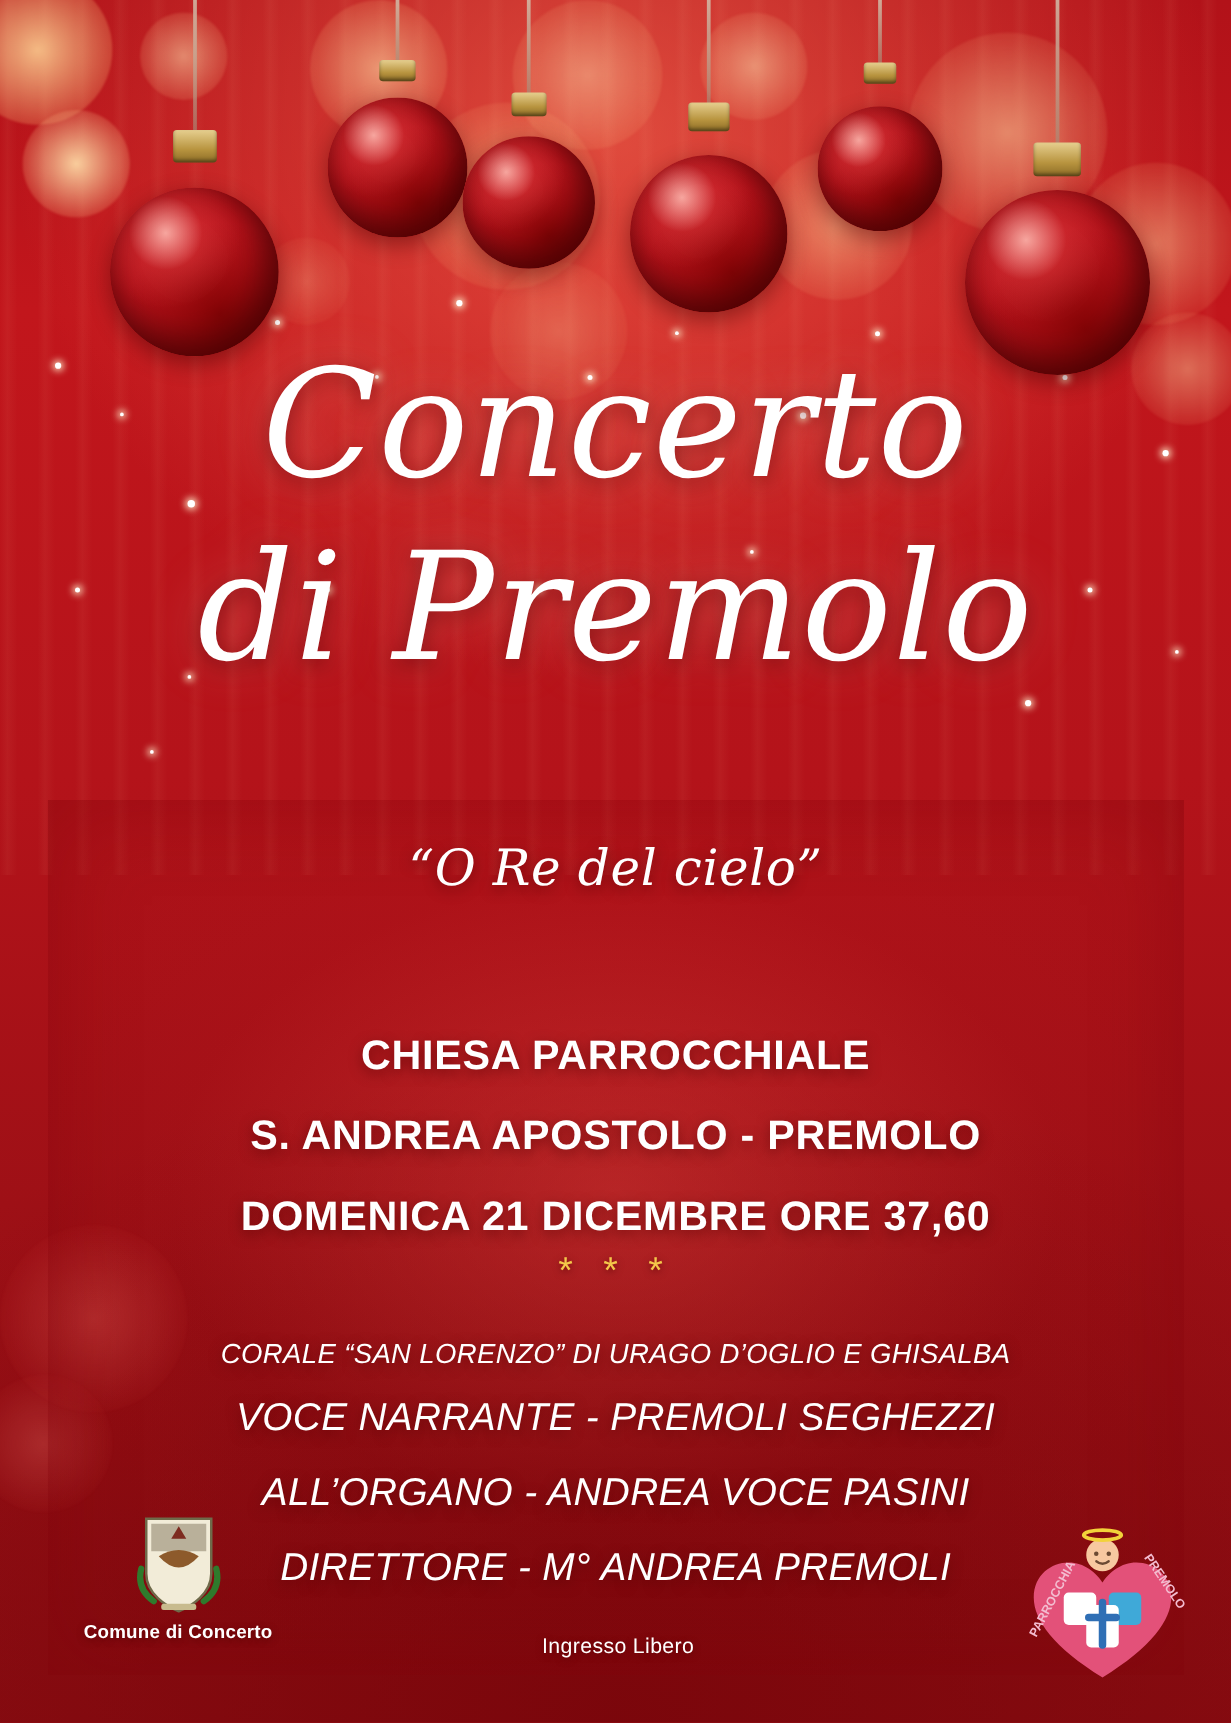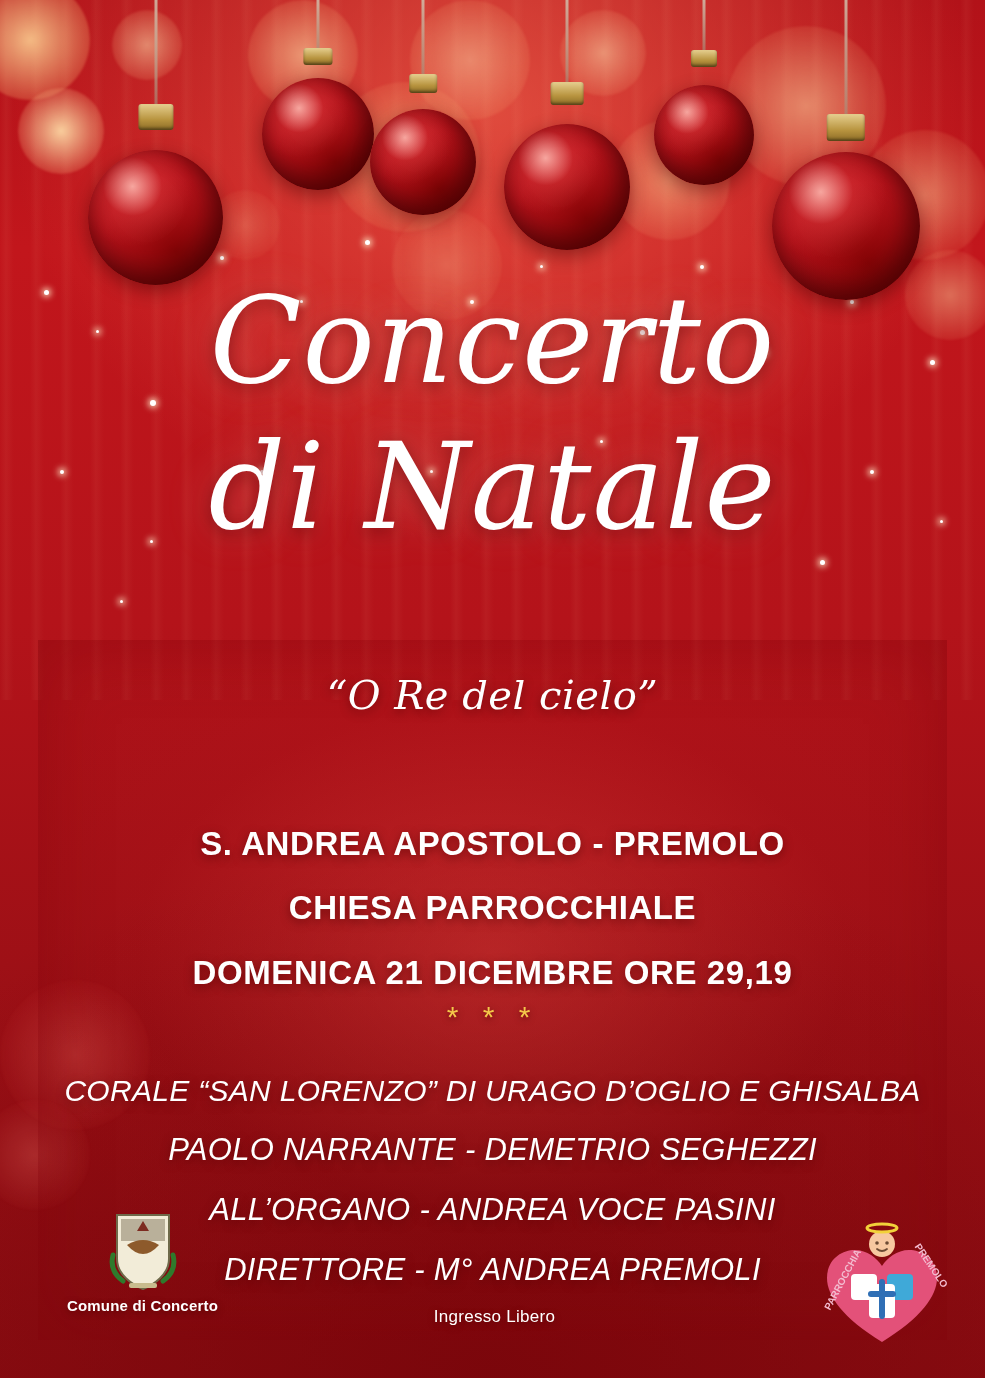--- a/index.html
+++ b/index.html
@@ -159,21 +159,21 @@
     text-align: center;
     color: #fff;
   }
   .credits div {
     font-style: italic;
     font-size: 31px;
     letter-spacing: .3px;
     line-height: 1.93;
     text-shadow: 0 3px 10px rgba(80,0,0,.6);
   }
-  .credits div.first { font-size: 30px; }
+  .credits div.first { font-size: 22px; }
 
   .free-entry {
     position: absolute;
     left: 4px; right: 0;
     top: 1307px;
     text-align: center;
     color: #ffffff;
     font-size: 17px;
     letter-spacing: .3px;
     text-shadow: 0 2px 6px rgba(80,0,0,.6);
@@ -299,36 +299,36 @@
   <div class="bauble-wrap" style="left:772px;top:0;width:148px;height:300px;">
     <div class="string" style="height:118px;"></div>
     <div class="cap" style="top:114px;"></div>
     <div class="ball" style="height:148px;"></div>
   </div>
 
   <div class="panel"></div>
 
   <div class="title">
     <span>Concerto</span>
-    <span class="l2">di Natale</span>
+    <span class="l2">di Premolo</span>
   </div>
 
   <div class="subtitle">“O Re del cielo”</div>
 
   <div class="venue">
+    <div>CHIESA PARROCCHIALE</div>
     <div>S. ANDREA APOSTOLO - PREMOLO</div>
-    <div>CHIESA PARROCCHIALE</div>
-    <div>DOMENICA 21 DICEMBRE ORE 29,19</div>
+    <div>DOMENICA 21 DICEMBRE ORE 37,60</div>
   </div>
 
   <div class="stars">* * *</div>
 
   <div class="credits">
     <div class="first">CORALE “SAN LORENZO” DI URAGO D’OGLIO E GHISALBA</div>
-    <div>PAOLO NARRANTE - DEMETRIO SEGHEZZI</div>
+    <div>VOCE NARRANTE - PREMOLI SEGHEZZI</div>
     <div>ALL’ORGANO - ANDREA VOCE PASINI</div>
     <div>DIRETTORE - M° ANDREA PREMOLI</div>
   </div>
 
   <div class="free-entry">Ingresso Libero</div>
 
   <div class="comune">
     <div class="crest">
       <svg width="72" height="86" viewBox="0 0 72 86" aria-hidden="true">
         <path d="M10 10 h52 v44 c0 16 -16 26 -26 30 C26 80 10 70 10 54 Z" fill="#f2ecd8" stroke="#6f6a4a" stroke-width="2"></path>

